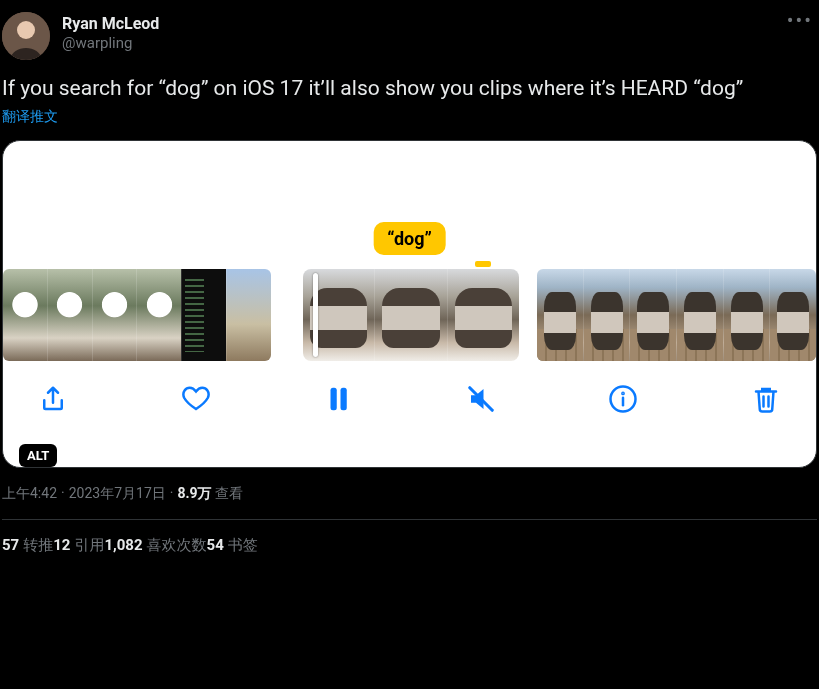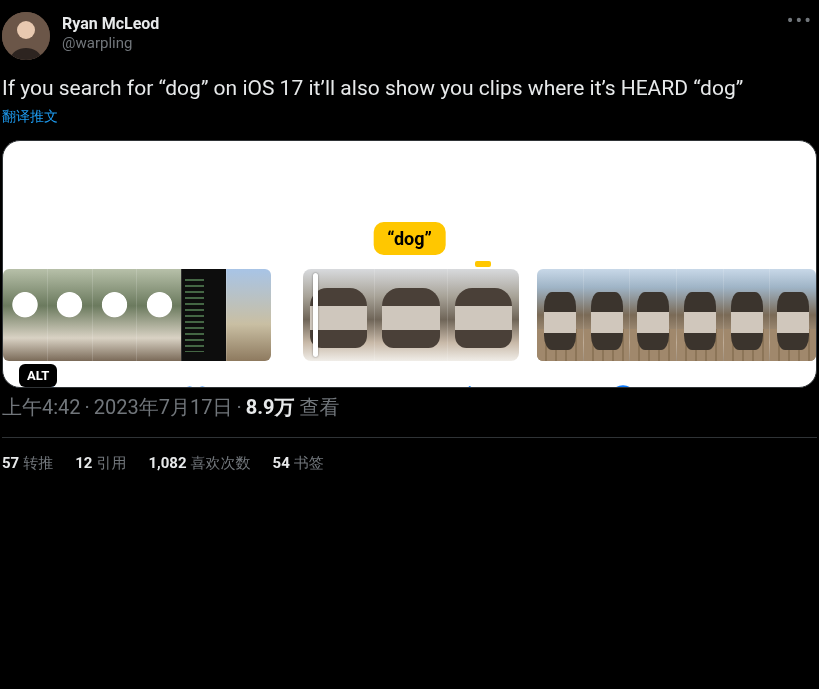--- a/index.html
+++ b/index.html
@@ -62,21 +62,21 @@
     font-size: 14px;
     color: #1d9bf0;
     cursor: pointer;
   }
   .media-card {
     margin-top: 14px;
     border-radius: 18px;
     background: #fff;
     overflow: hidden;
     position: relative;
-    height: 248px;
+    height: 328px;
     border: 1px solid #2f3336;
   }
   .media-top {
     height: 114px;
     position: relative;
   }
   .dog-label {
     position: absolute;
     left: 50%;
     transform: translateX(-50%);
@@ -165,34 +165,33 @@
     left: 16px;
     bottom: 0;
     background: #000;
     color: #fff;
     font-weight: 700;
     font-size: 13px;
     padding: 4px 8px;
     border-radius: 6px;
   }
   .meta {
-    margin-top: 6px;
-    font-size: 20px;
+    margin-top: 17px;
+    font-size: 14px;
     color: #71767b;
   }
   .meta .dot { margin: 0 4px; }
   .meta .views-n { color: #e7e9ea; font-weight: 700; }
   .divider {
     height: 1px;
     background: #2f3336;
     margin-top: 16px;
   }
   .stats {
     display: flex;
-    gap: 22px;
     margin-top: 16px;
     font-size: 15px;
     color: #71767b;
   }
   .stat .n { color: #e7e9ea; font-weight: 700; margin-right: 4px; }
 </style>
 </head>
 <body>
 
 <div class="tweet">

